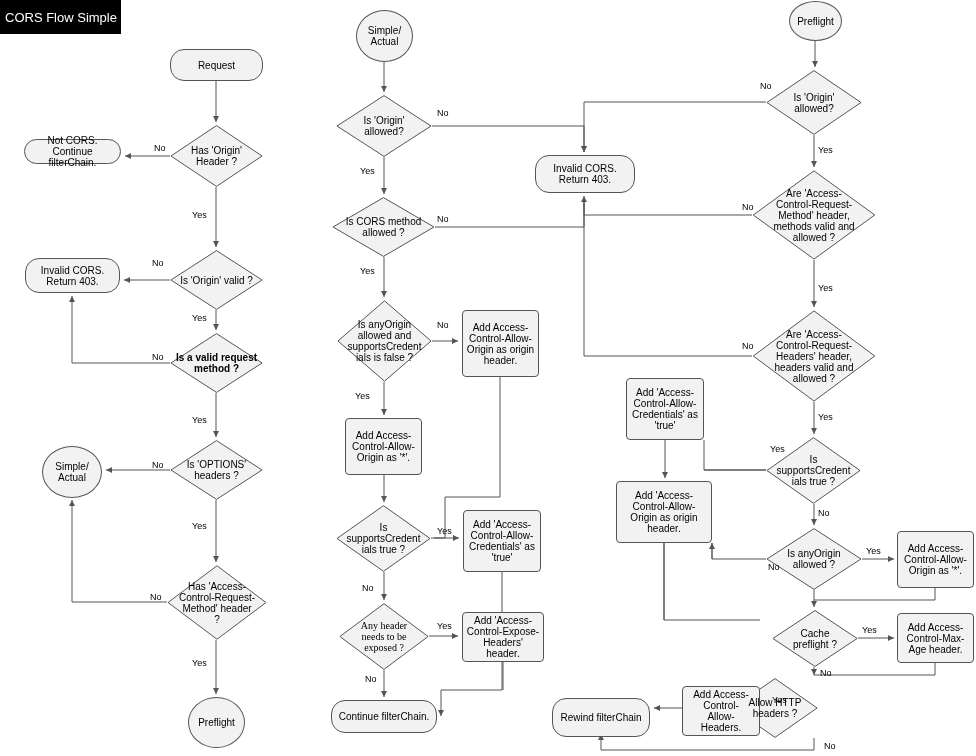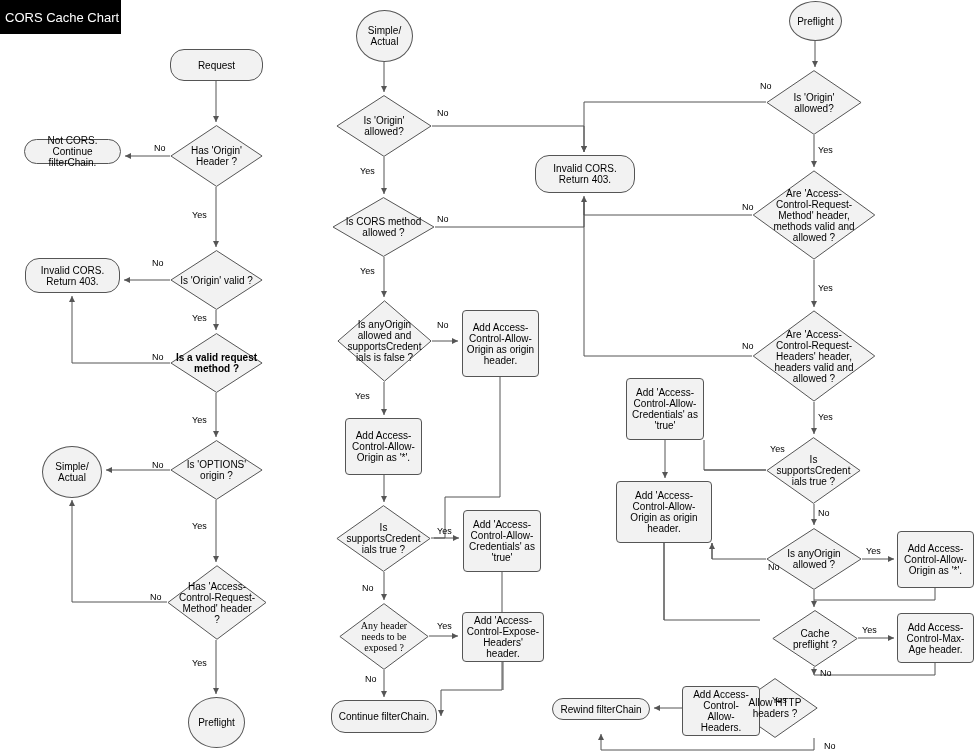--- a/index.html
+++ b/index.html
@@ -123,21 +123,21 @@
       <path d="M772,708 L763,708"></path>
       <path d="M682,708 L654,708"></path>
       <path d="M935,588 L935,600 L814,600" marker-end="none"></path>
       <path d="M935,663 L935,675 L814,675" marker-end="none"></path>
       <path d="M814,738 L814,750 L601,750 L601,734"></path>
       <path d="M664,543 L664,620 L760,620" marker-end="none"></path>
       <path d="M664,543 L664,620" marker-end="none"></path>
     </g>
   </svg>
 
-  <div class="title-box">CORS Cache Chart</div>
+  <div class="title-box">CORS Flow Simple</div>
 
   <div id="nodes">
       <div class="node round" style="left: 170px; top: 49px; width: 93px; height: 32px;">
         <div class="lbl">Request</div>
       </div>
       <div class="node diamond" style="left: 170px; top: 125px; width: 93px; height: 62px;">
         <svg class="dshape" viewBox="0 0 100 100" preserveAspectRatio="none">
           <polygon points="50,1 99,50 50,99 1,50" fill="#f2f2f2" stroke="#555" stroke-width="1" vector-effect="non-scaling-stroke"></polygon>
         </svg>
         <div class="dlbl">Has 'Origin'
@@ -162,21 +162,21 @@
           <polygon points="50,1 99,50 50,99 1,50" fill="#f2f2f2" stroke="#555" stroke-width="1" vector-effect="non-scaling-stroke"></polygon>
         </svg>
         <div class="dlbl">Is a valid request
 method ?</div>
       </div>
       <div class="node diamond" style="left: 170px; top: 440px; width: 93px; height: 60px;">
         <svg class="dshape" viewBox="0 0 100 100" preserveAspectRatio="none">
           <polygon points="50,1 99,50 50,99 1,50" fill="#f2f2f2" stroke="#555" stroke-width="1" vector-effect="non-scaling-stroke"></polygon>
         </svg>
         <div class="dlbl">Is 'OPTIONS'
-origin ?</div>
+headers ?</div>
       </div>
       <div class="node ellipse" style="left: 42px; top: 446px; width: 60px; height: 52px;">
         <div class="lbl">Simple/
 Actual</div>
       </div>
       <div class="node diamond" style="left: 167px; top: 565px; width: 100px; height: 75px;">
         <svg class="dshape" viewBox="0 0 100 100" preserveAspectRatio="none">
           <polygon points="50,1 99,50 50,99 1,50" fill="#f2f2f2" stroke="#555" stroke-width="1" vector-effect="non-scaling-stroke"></polygon>
         </svg>
         <div class="dlbl">Has 'Access-
@@ -339,21 +339,21 @@
         </svg>
         <div class="dlbl">Allow HTTP
 headers ?</div>
       </div>
       <div class="node rect" style="left: 682px; top: 686px; width: 78px; height: 50px;">
         <div class="lbl">Add Access-
 Control-
 Allow-
 Headers.</div>
       </div>
-      <div class="node round" style="left: 552px; top: 698px; width: 98px; height: 22px;">
+      <div class="node round" style="left: 552px; top: 698px; width: 98px; height: 39px;">
         <div class="lbl">Rewind filterChain</div>
       </div>
     </div>
   <div id="elabels">
       <div class="edge-label" style="left: 154px; top: 143px;">No</div>
       <div class="edge-label" style="left: 192px; top: 210px;">Yes</div>
       <div class="edge-label" style="left: 152px; top: 258px;">No</div>
       <div class="edge-label" style="left: 192px; top: 313px;">Yes</div>
       <div class="edge-label" style="left: 152px; top: 352px;">No</div>
       <div class="edge-label" style="left: 192px; top: 415px;">Yes</div>

